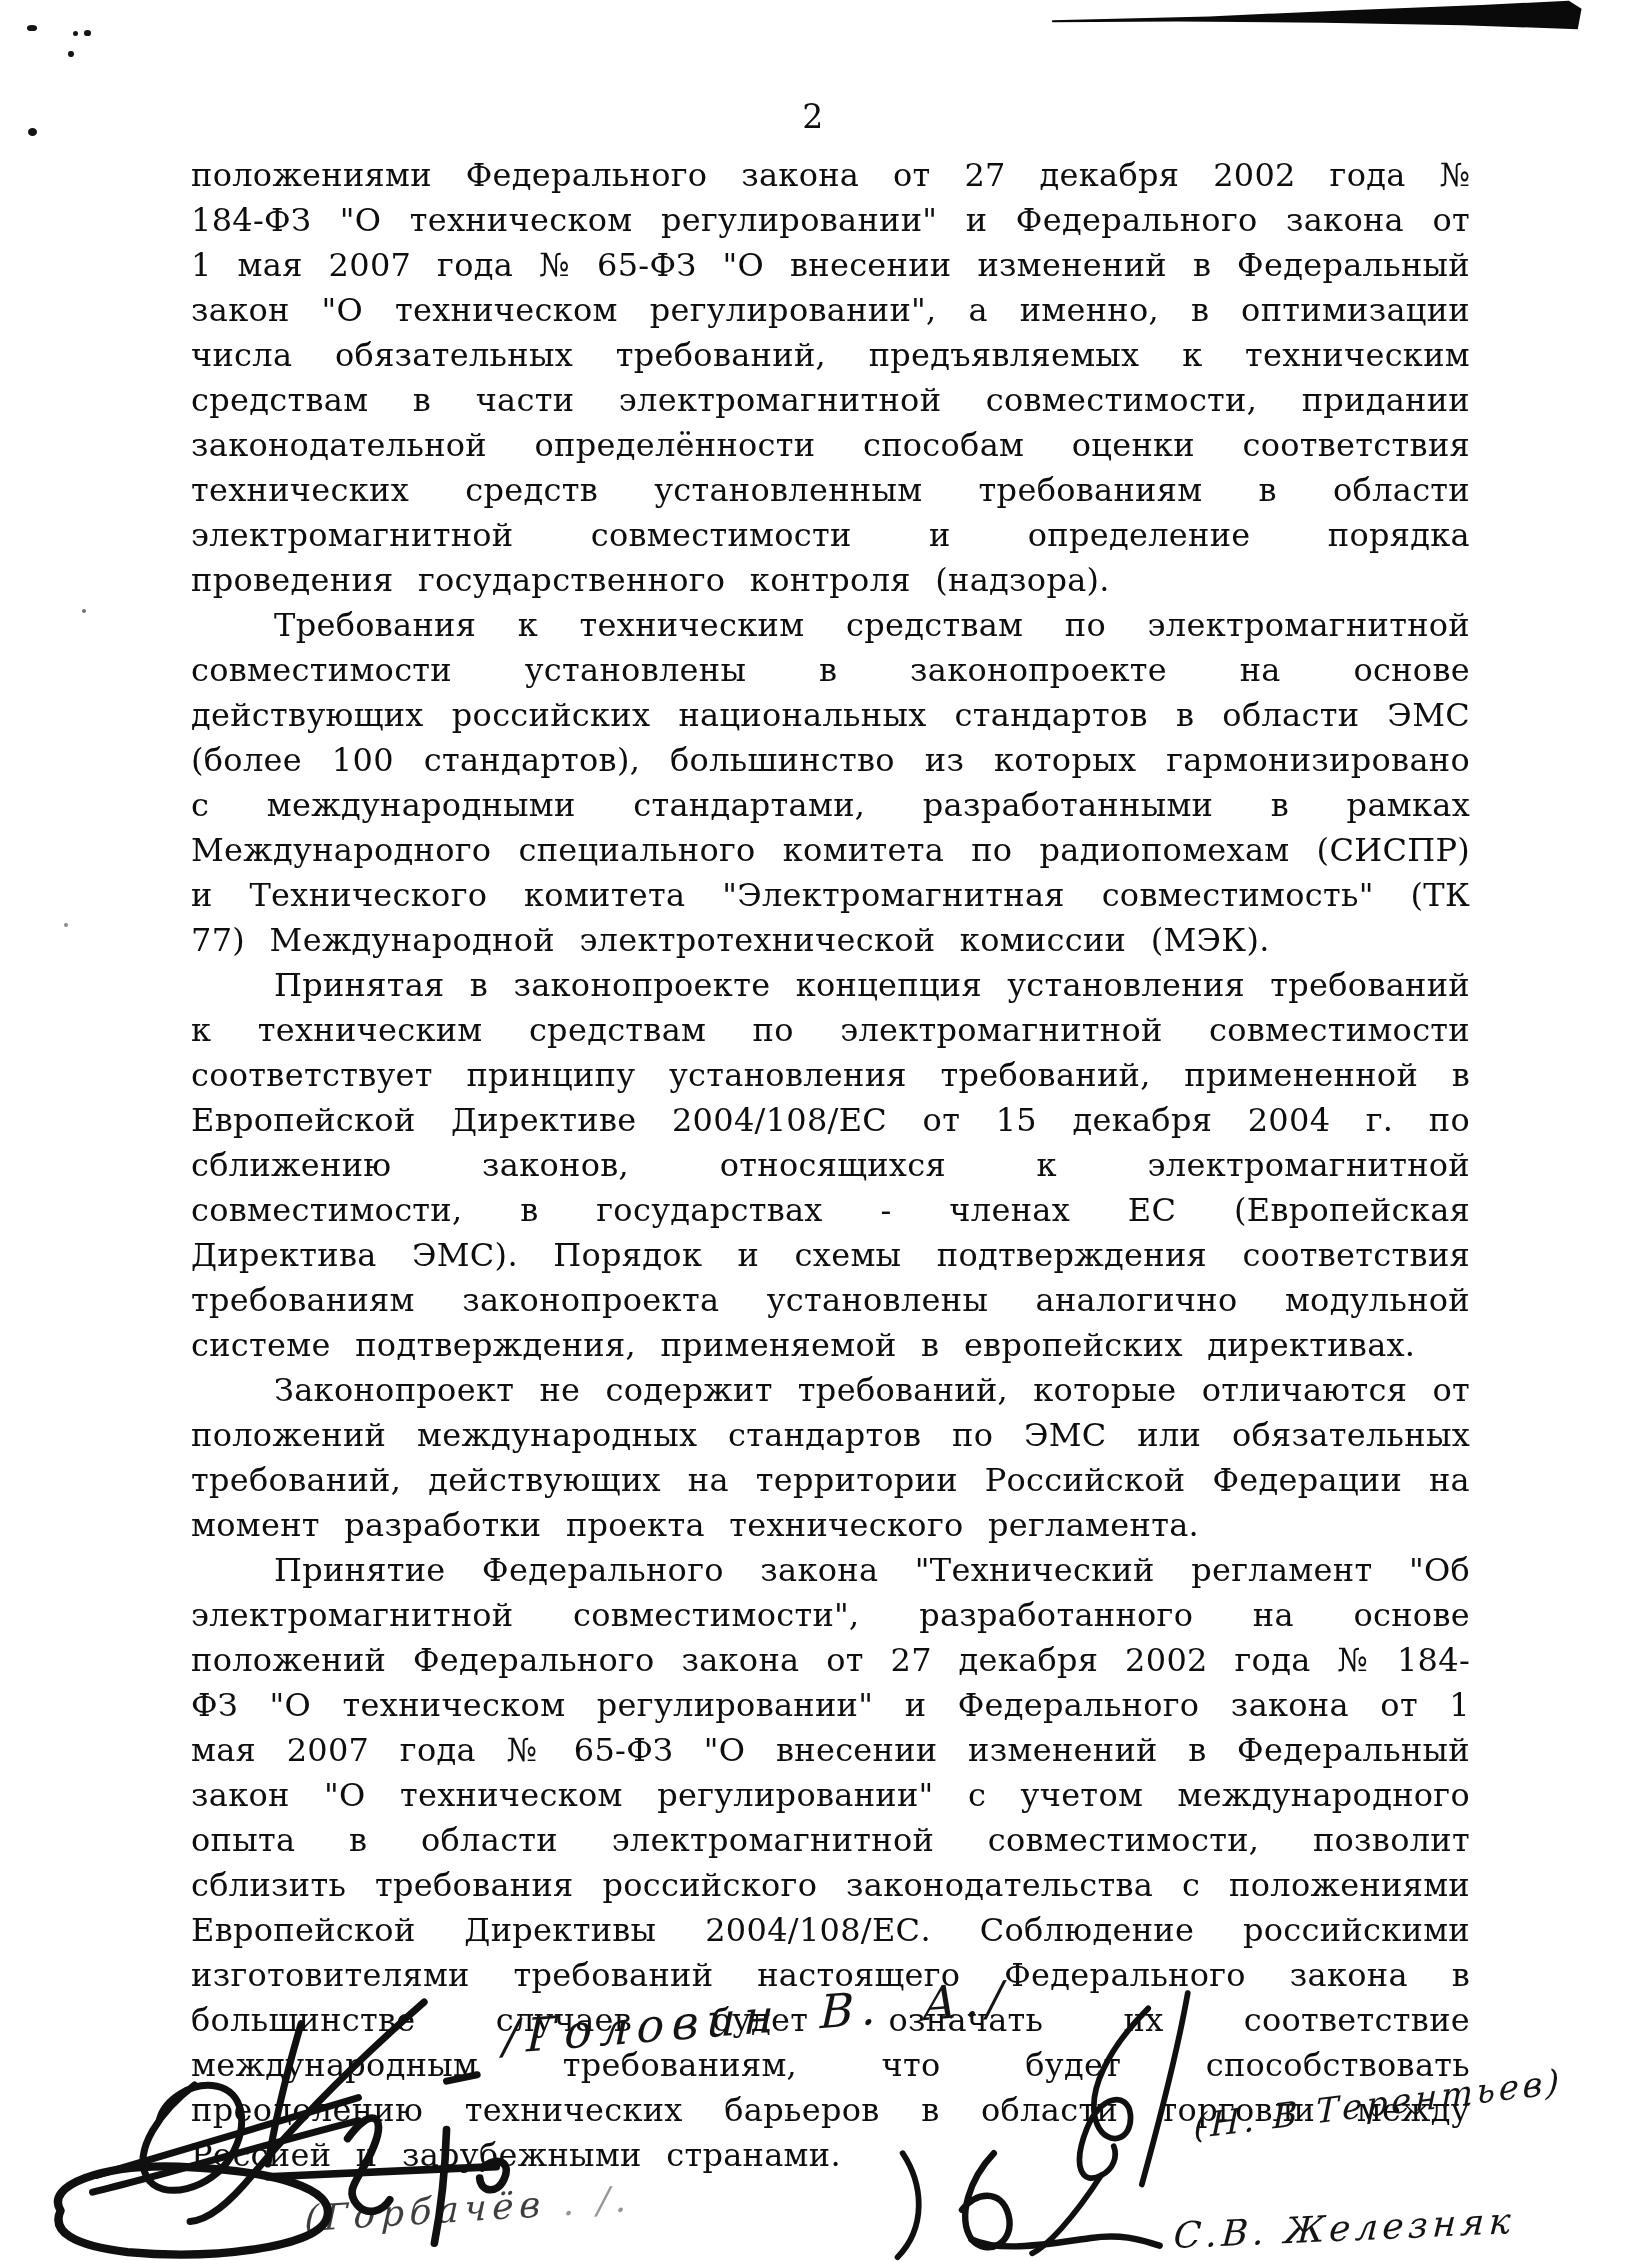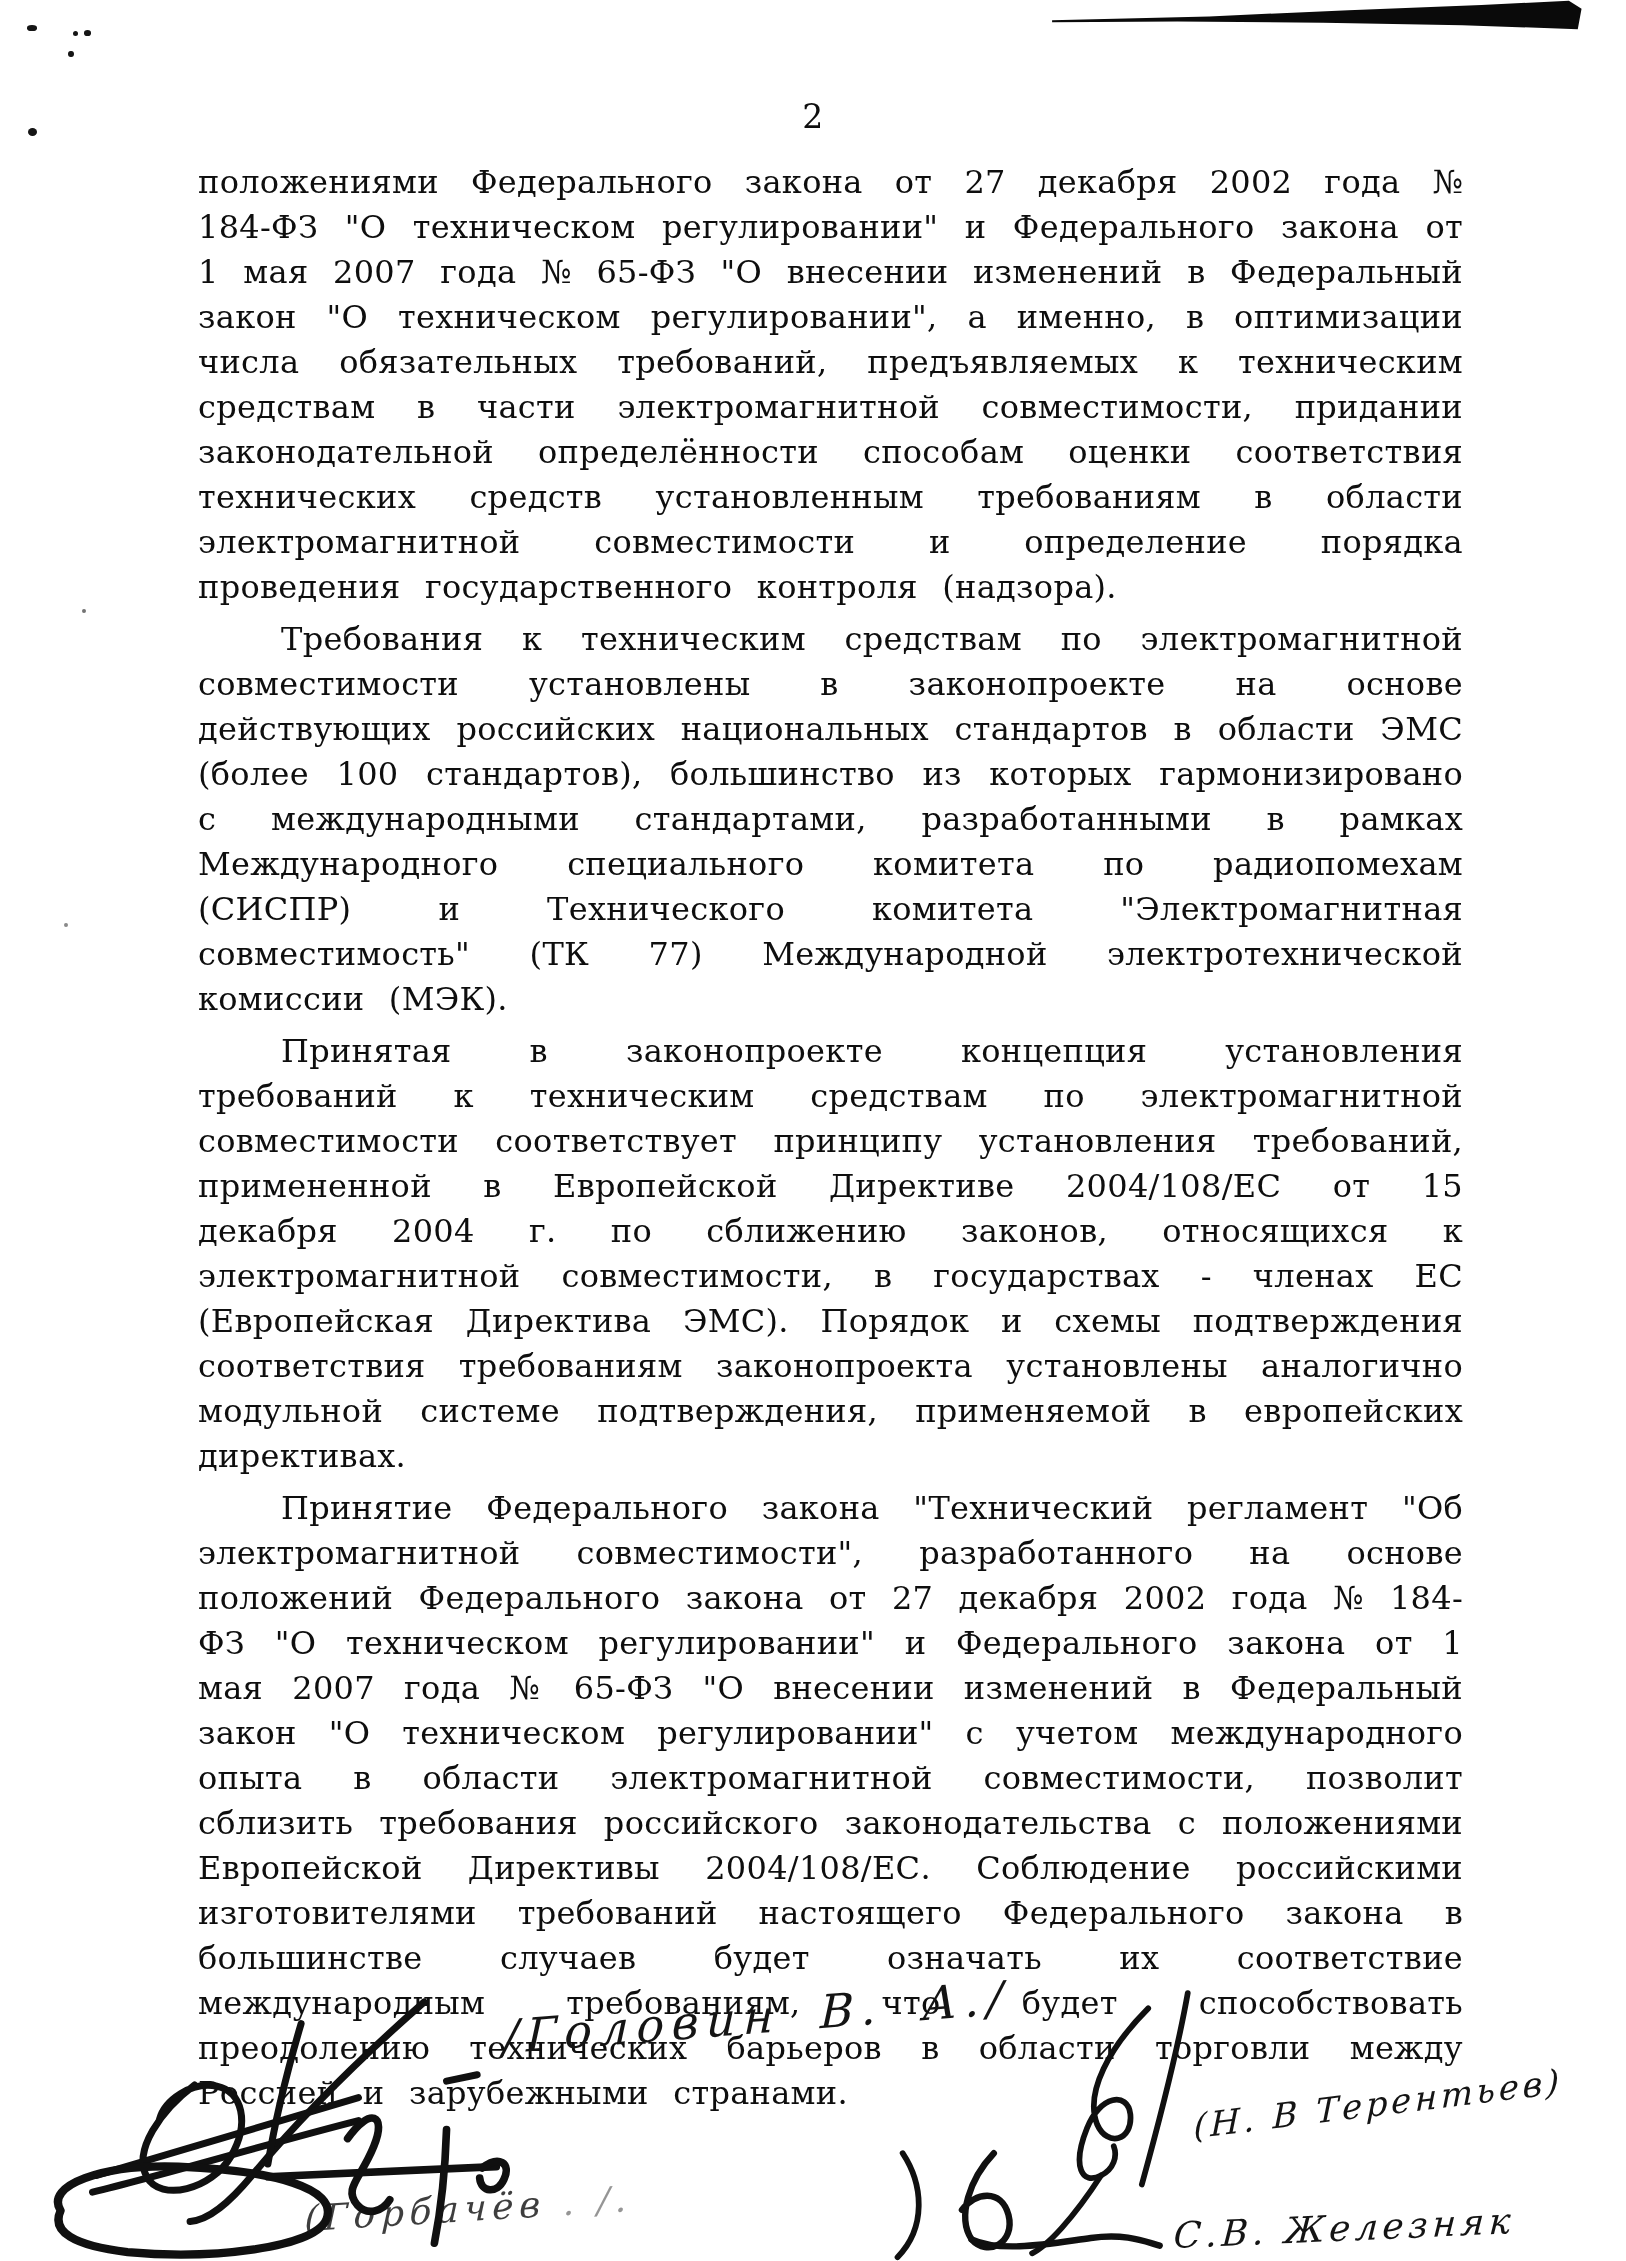--- a/index.html
+++ b/index.html
@@ -40,21 +40,21 @@
     position: absolute;
     left: 191px; top: 153px;
     width: 1279px;
     font-size: 32px;
     line-height: 45px;
     text-align: justify;
     word-spacing: 14px;
     letter-spacing: 0.3px;
     color: #0e0e0e;
   }
-  .body-text p { margin: 7px; }
+  .body-text p { margin: 0; }
   .body-text p.indent { text-indent: 83px; }
   
   .sig-svg {
     position: absolute;
     left: 0; top: 1965px;
     width: 1626px; height: 296px;
   }
   .sig-svg path { fill: none; stroke: #101010; stroke-linecap: round; stroke-linejoin: round; }
   .hw {
     position: absolute;
@@ -111,20 +111,21 @@
   <div class="speck" style="left:28px; top:128px; width:9px; height:8.3px;"></div>
   <div class="speck" style="left:82px; top:609px; width:3.8px; height:3.8px; opacity:.6;"></div>
   <div class="speck" style="left:64px; top:923px; width:3.8px; height:3.8px; opacity:.5;"></div>
 
   <div class="page-number">2</div>
 
   <div class="body-text">
     <p>положениями Федерального закона от 27 декабря 2002 года № 184-ФЗ "О техническом регулировании" и Федерального закона от 1 мая 2007 года № 65-ФЗ "О внесении изменений в Федеральный закон "О техническом регулировании", а именно, в оптимизации числа обязательных требований, предъявляемых к техническим средствам в части электромагнитной совместимости, придании законодательной определённости способам оценки соответствия технических средств установленным требованиям в области электромагнитной совместимости и определение порядка проведения государственного контроля (надзора).</p>
     <p class="indent">Требования к техническим средствам по электромагнитной совместимости установлены в законопроекте на основе действующих российских национальных стандартов в области ЭМС (более 100 стандартов), большинство из которых гармонизировано с международными стандартами, разработанными в рамках Международного специального комитета по радиопомехам (СИСПР) и Технического комитета "Электромагнитная совместимость" (ТК 77) Международной электротехнической комиссии (МЭК).</p>
     <p class="indent">Принятая в законопроекте концепция установления требований к техническим средствам по электромагнитной совместимости соответствует принципу установления требований, примененной в Европейской Директиве 2004/108/ЕС от 15 декабря 2004 г. по сближению законов, относящихся к электромагнитной совместимости, в государствах - членах ЕС (Европейская Директива ЭМС). Порядок и схемы подтверждения соответствия требованиям законопроекта установлены аналогично модульной системе подтверждения, применяемой в европейских директивах.</p>
+    <p class="indent">Законопроект не содержит требований, которые отличаются от положений международных стандартов по ЭМС или обязательных требований, действующих на территории Российской Федерации на момент разработки проекта технического регламента.</p>
     <p class="indent">Принятие Федерального закона "Технический регламент "Об электромагнитной совместимости", разработанного на основе положений Федерального закона от 27 декабря 2002 года № 184-ФЗ "О техническом регулировании" и Федерального закона от 1 мая 2007 года № 65-ФЗ "О внесении изменений в Федеральный закон "О техническом регулировании" с учетом международного опыта в области электромагнитной совместимости, позволит сблизить требования российского законодательства с положениями Европейской Директивы 2004/108/ЕС. Соблюдение российскими изготовителями требований настоящего Федерального закона в большинстве случаев будет означать их соответствие международным требованиям, что будет способствовать преодолению технических барьеров в области торговли между Россией и зарубежными странами.</p>
   </div>
 
   <svg class="sig-svg" viewBox="0 0 2549 464" xmlns="http://www.w3.org/2000/svg">
 
     <g stroke-width="11">
       <path d="M665,58 C560,150 470,240 395,330 C360,372 328,400 298,402"></path>
       <path d="M305,188 C252,228 208,290 230,332 C252,372 332,352 362,300 C392,248 380,198 340,190 C300,182 258,212 250,242"></path>
       <path d="M150,330 L562,208"></path>
       <path d="M145,356 C255,330 420,280 562,244"></path>

